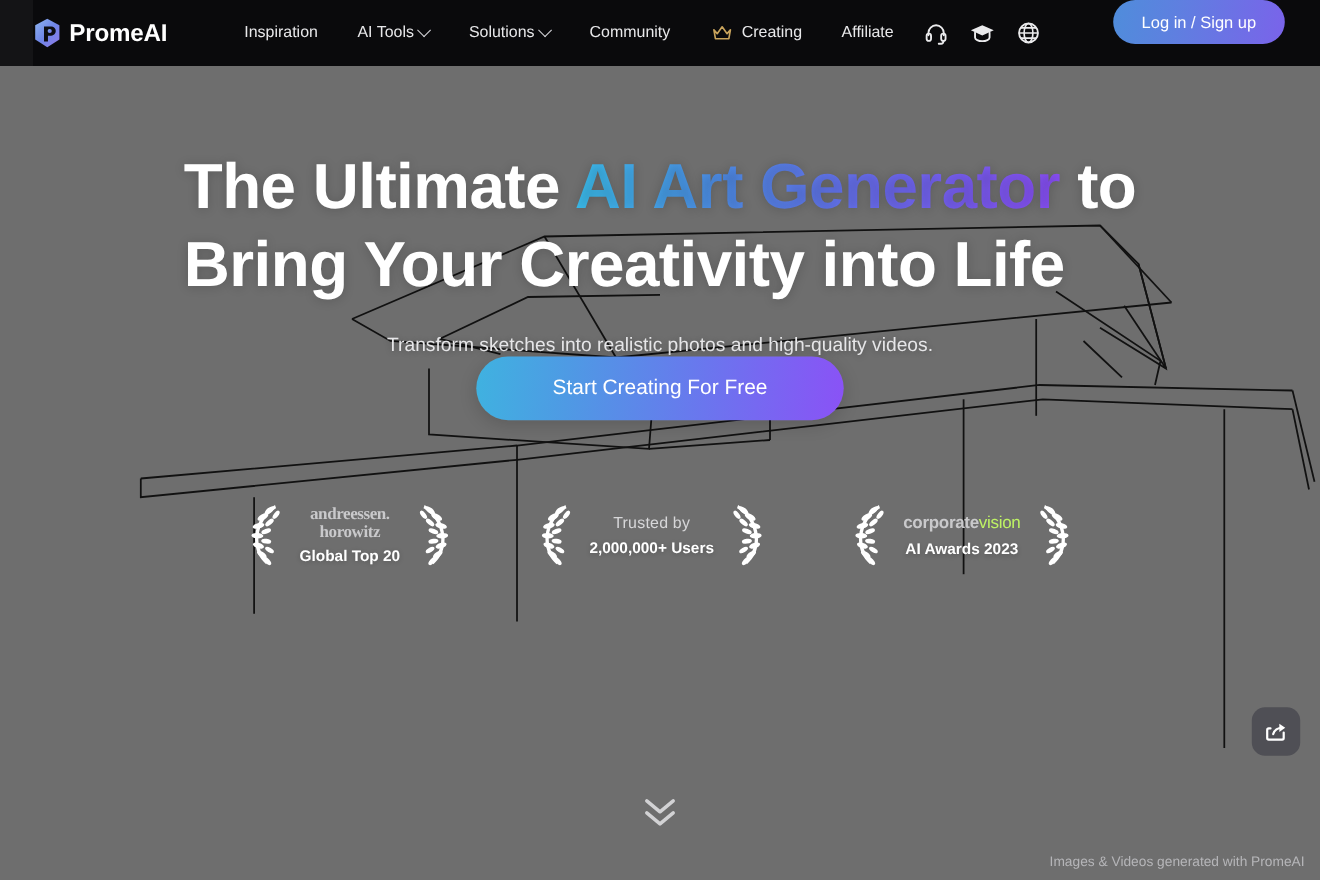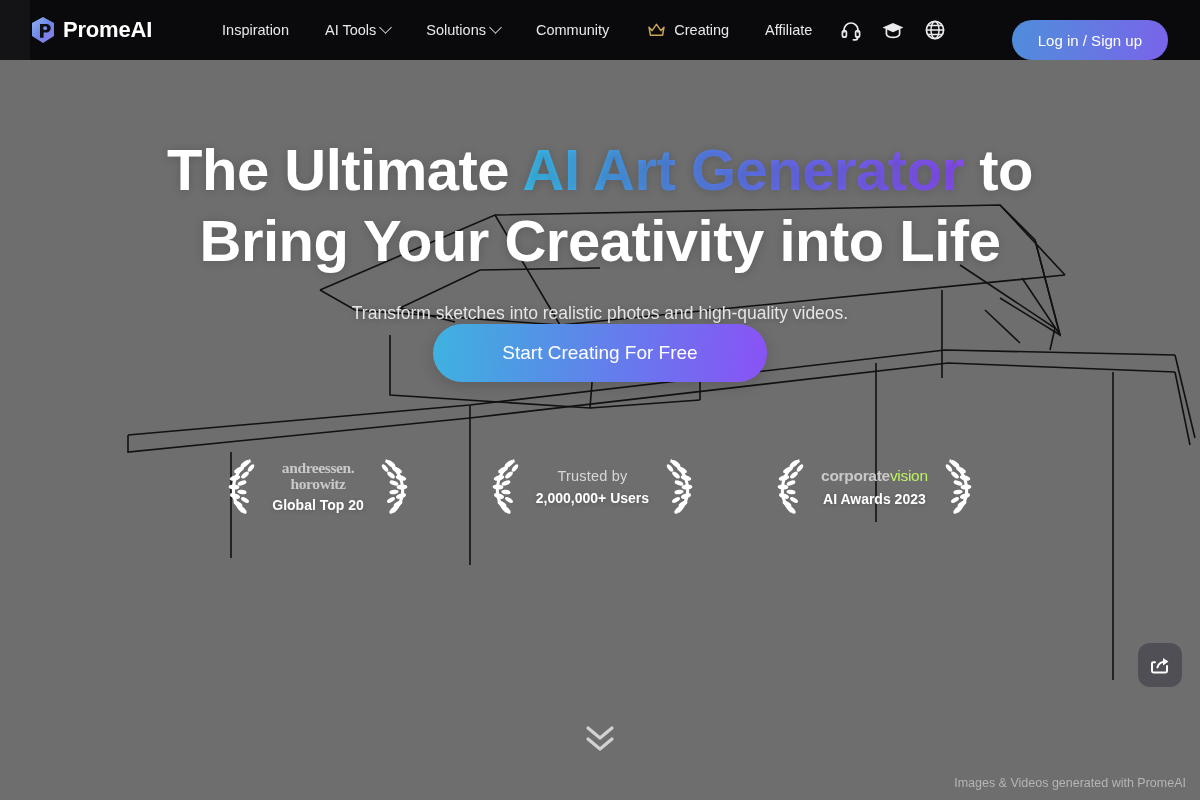--- a/index.html
+++ b/index.html
@@ -6,21 +6,21 @@
   html, body {
     width:1200px; height:800px; overflow:hidden;
     font-family:"Liberation Sans", sans-serif;
     background:#6e6e6e;
   }
   .page { position:relative; width:1200px; height:800px; overflow:hidden; }
 
   
   .header {
     position:absolute; top:0; left:0; width:1200px; height:60px;
-    background:#0a0a0c; display:flex; align-items:flex-end; z-index:50;
+    background:#0a0a0c; display:flex; align-items:flex-start; z-index:50;
   }
   .header-strip {
     position:absolute; left:0; top:0; width:30px; height:60px;
     background:#141416;
   }
   .logo-wrap {
     display:flex; align-items:center; gap:7px;
     margin-left:30px; height:60px;
   }
   .logo-mark { width:26px; height:28px; flex:0 0 auto; }
@@ -61,21 +61,21 @@
     position:absolute; top:60px; left:0; width:1200px; height:740px;
     background:#6e6e6e; overflow:hidden;
   }
   .sketch { position:absolute; inset:0; width:1200px; height:740px; }
 
   .hero-inner {
     position:absolute; top:0; left:0; width:1200px; height:740px;
     display:flex; flex-direction:column; align-items:center;
   }
   .headline {
-    margin-top:75px; text-align:center; color:#ffffff;
+    margin-top:75px; text-align:left; color:#ffffff;
     font-size:58px; font-weight:bold; line-height:1.22;
     letter-spacing:-0.5px; max-width:1000px;
     text-shadow:0 1px 10px rgba(0,0,0,0.18);
   }
   .grad-text {
     background:linear-gradient(90deg,#3cc0f0 0%,#4f8de8 30%,#6b6cf0 62%,#8a4ff7 100%);
     -webkit-background-clip:text; background-clip:text;
     -webkit-text-fill-color:transparent; color:transparent;
   }
   .subtitle {

